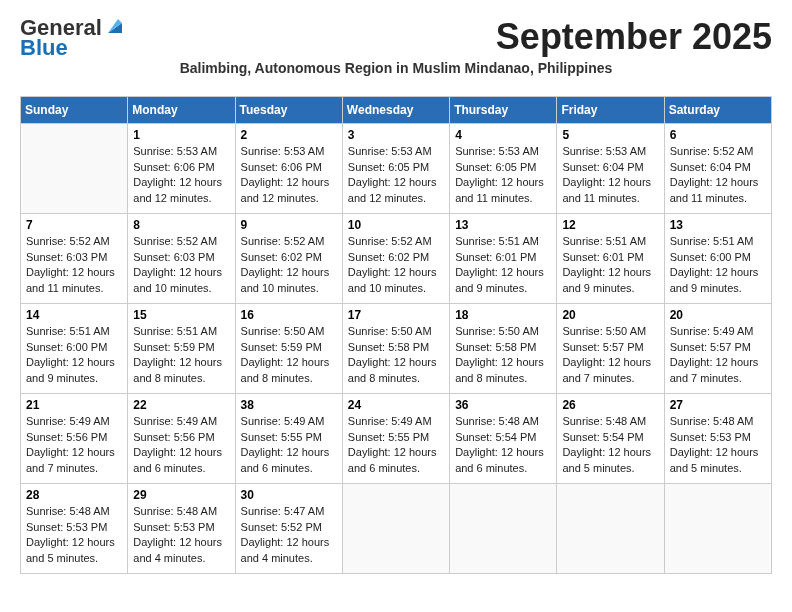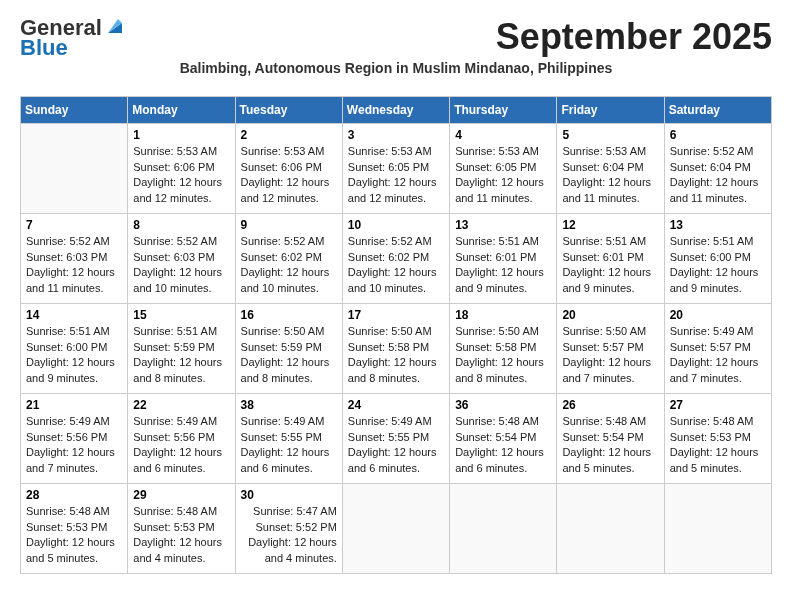--- a/index.html
+++ b/index.html
@@ -315,21 +315,21 @@
         </td>
         <td>
           <span class="day-number">29</span>
           <div class="day-info" style="white-space: pre-line;">Sunrise: 5:48 AM
 Sunset: 5:53 PM
 Daylight: 12 hours
 and 4 minutes.</div>
         </td>
         <td>
           <span class="day-number">30</span>
-          <div class="day-info" style="white-space: pre-line; text-align: right;">Sunrise: 5:47 AM
+          <div class="day-info" style="white-space: pre-line;">Sunrise: 5:47 AM
 Sunset: 5:52 PM
 Daylight: 12 hours
 and 4 minutes.</div>
         </td>
         <td class="empty-cell"></td>
         <td class="empty-cell"></td>
         <td class="empty-cell"></td>
         <td class="empty-cell"></td>
       </tr>
     </tbody>

